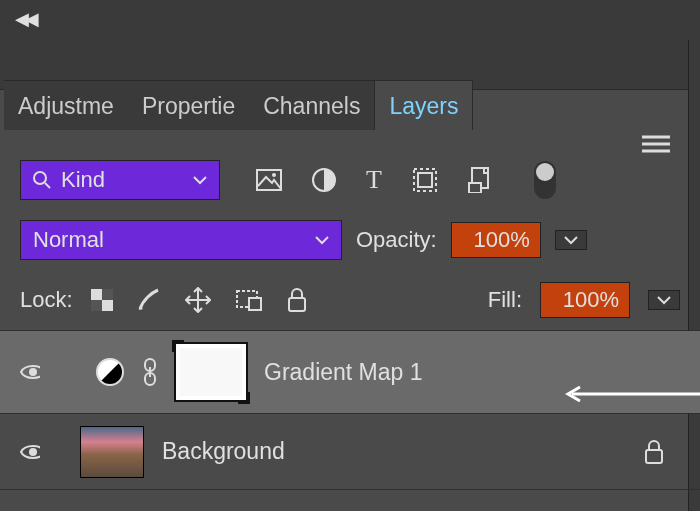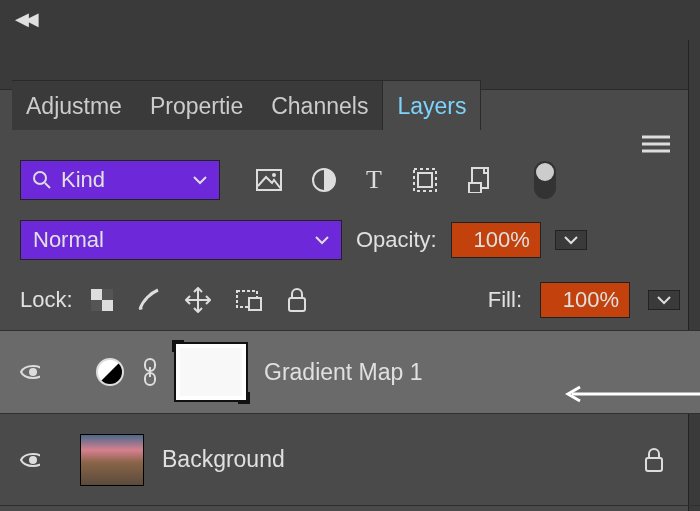--- a/index.html
+++ b/index.html
@@ -1,19 +1,19 @@
 <!DOCTYPE html>
 <html><head>
   <meta charset="utf-8">
   <style>
     * { box-sizing: border-box; font-family: -apple-system, BlinkMacSystemFont, "Segoe UI", sans-serif; }
     body { margin: 0; background: #000; width: 700px; height: 511px; overflow: hidden; }
     .panel { background: #4a4a4a; width: 700px; height: 511px; position: relative; }
     .collapse { position: absolute; top: 8px; left: 15px; color: #e0e0e0; font-size: 18px; letter-spacing: -4px; }
-    .tabs { display: flex; height: 50px; margin-top: 40px; align-items: stretch; padding-left: 12px; position: relative; }
+    .tabs { display: flex; height: 50px; margin-top: 40px; align-items: stretch; padding-left: 4px; position: relative; }
     .tab { color: #ccc; font-size: 23px; padding: 12px 14px; cursor: pointer; white-space: nowrap; overflow: hidden; max-width: 150px; }
     .tab.active { background: #4a4a4a; color: #7dd3fc; font-weight: normal; border-top: 1px solid #2a2a2a; border-left: 1px solid #2a2a2a; border-right: 1px solid #2a2a2a; }
     .tab:not(.active) { background: #3a3a3a; border-top: 1px solid #2a2a2a; }
     .topstrip { background: #3a3a3a; height: 40px; }
     .menu-btn { position: absolute; right: 30px; top: 54px; color: #ddd; }
     .row { display: flex; align-items: center; padding: 10px 20px; gap: 14px; }
     .filter-row { margin-top: 20px; }
     .dropdown { background: #6d28d9; border: 1px solid #222; color: #e0e0e0; font-size: 22px; padding: 6px 12px; display: flex; align-items: center; gap: 10px; }
     .dropdown.kind { width: 200px; }
     .dropdown.blend { width: 322px; }
@@ -194,21 +194,21 @@
         <svg width="16" height="28">
           <rect x="3" y="1" width="10" height="12" rx="5" stroke="#ddd" stroke-width="2" fill="none"></rect>
           <rect x="3" y="15" width="10" height="12" rx="5" stroke="#ddd" stroke-width="2" fill="none"></rect>
           <line x1="8" y1="9" x2="8" y2="19" stroke="#ddd" stroke-width="2"></line>
         </svg>
       </span>
     <div class="mask-thumb"></div>
     <span>Gradient Map 1</span>
   </div>
 
-  <div class="layer" style="height:92px">
+  <div class="layer" style="height:76px">
     <span class="eye icon">
         <svg width="26" height="18">
           <path d="M1 9 C5 1, 21 1, 25 9 C21 17, 5 17, 1 9 Z" stroke="#ddd" stroke-width="2" fill="none"></path>
           <circle cx="13" cy="9" r="4" fill="#ddd"></circle>
         </svg>
       </span>
     <span style="width:4px"></span>
     <div class="thumb"></div>
     <span>Background</span>
     <span class="locked icon">

